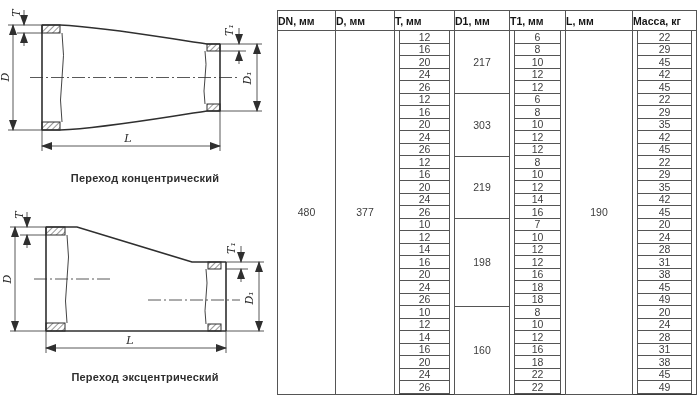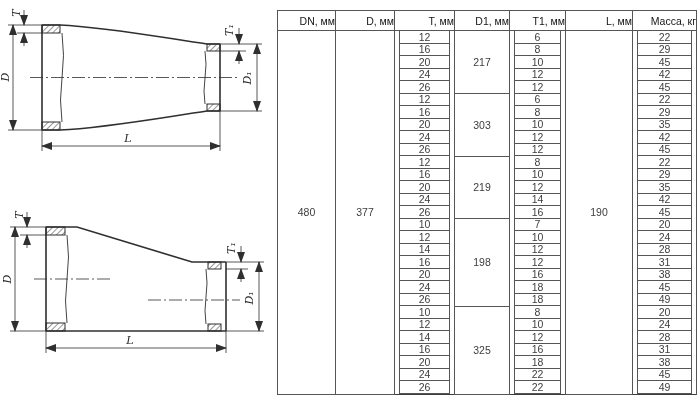--- a/index.html
+++ b/index.html
@@ -10,22 +10,22 @@
   #svg-concentric{top:0;}
   #svg-eccentric{top:200px;}
   .caption{position:absolute;left:0;width:290px;text-align:center;
            font-size:11px;font-weight:bold;color:#2e2e2e;letter-spacing:.2px;}
   #caption-concentric{top:172px;}
   #caption-eccentric{top:371px;}
   .dimlabel{font-family:"DejaVu Serif",serif;font-style:italic;font-size:11px;fill:#262626;}
   
   #table-wrap{position:absolute;left:277px;top:10px;width:419px;}
   table{border-collapse:collapse;table-layout:fixed;width:419px;border:1.5px solid #3c3c3c;}
-  th{border:1px solid #555;font-size:10.5px;font-weight:normal;color:#151515;
-     height:19px;text-align:right;padding:0;background:#fff;}
+  th{border:1px solid #555;font-size:10.5px;font-weight:bold;color:#151515;
+     height:19px;text-align:left;padding:0;background:#fff;}
   td{border:1px solid #555;font-size:10.5px;color:#3d3d3d;text-align:center;
      padding:0;background:#fff;vertical-align:middle;}
   tbody tr{height:12.5px;}
   td.boxed{border-top:none;border-bottom:none;padding:0 4px;}
   td.boxed .box{box-sizing:border-box;height:12.5px;border:1px solid #555;border-top:none;
      display:flex;align-items:center;justify-content:center;}
 </style>
 </head>
 <body>
 
@@ -90,20 +90,21 @@
     </g>
     <text class="dimlabel" transform="translate(251,78) rotate(-90)" text-anchor="middle">D₁</text>
 
     <g stroke="#2f2f2f" stroke-width="0.8" fill="none">
       <line x1="42" y1="130" x2="42" y2="151"></line>
       <line x1="220" y1="111" x2="220" y2="151"></line>
       <line x1="42" y1="146" x2="220" y2="146" marker-start="url(#ar-a)" marker-end="url(#ar-a)"></line>
     </g>
     <text class="dimlabel" x="128" y="142" text-anchor="middle">L</text>
   </svg>
+  <div class="caption" id="caption-concentric">Переход концентрический</div>
 
   <svg id="svg-eccentric" class="diag" width="272" height="203" viewBox="0 0 272 203">
     <defs>
       <marker id="ar-b" markerWidth="11" markerHeight="8" refX="10" refY="4" orient="auto-start-reverse" markerUnits="userSpaceOnUse">
         <path d="M0,0 L11,4 L0,8 Z" fill="#2f2f2f"></path>
       </marker>
       <pattern id="hatch-b" patternUnits="userSpaceOnUse" width="4" height="4" patternTransform="rotate(45)">
         <line x1="0" y1="0" x2="0" y2="4" stroke="#2f2f2f" stroke-width="1"></line>
       </pattern>
     </defs>
@@ -157,20 +158,21 @@
     </g>
     <text class="dimlabel" transform="translate(253,98) rotate(-90)" text-anchor="middle">D₁</text>
 
     <g stroke="#2f2f2f" stroke-width="0.8" fill="none">
       <line x1="46" y1="131" x2="46" y2="153"></line>
       <line x1="226" y1="131" x2="226" y2="153"></line>
       <line x1="46" y1="148" x2="226" y2="148" marker-start="url(#ar-b)" marker-end="url(#ar-b)"></line>
     </g>
     <text class="dimlabel" x="130" y="144" text-anchor="middle">L</text>
   </svg>
+  <div class="caption" id="caption-eccentric">Переход эксцентрический</div>
 
   <div id="table-wrap">
     <table>
       <colgroup>
         <col style="width:58px">
           <col style="width:59px">
           <col style="width:60px">
         <col style="width:55px">
           <col style="width:56px">
           <col style="width:67px">
@@ -434,21 +436,21 @@
               <div class="box">18</div>
             </td>
             <td class="boxed">
               <div class="box">49</div>
             </td>
           </tr>
           <tr>
             <td class="boxed">
               <div class="box">10</div>
             </td>
-            <td rowspan="7">325</td>
+            <td rowspan="7">160</td>
             <td class="boxed">
               <div class="box">8</div>
             </td>
             <td class="boxed">
               <div class="box">20</div>
             </td>
           </tr>
           <tr>
             <td class="boxed">
               <div class="box">12</div>

